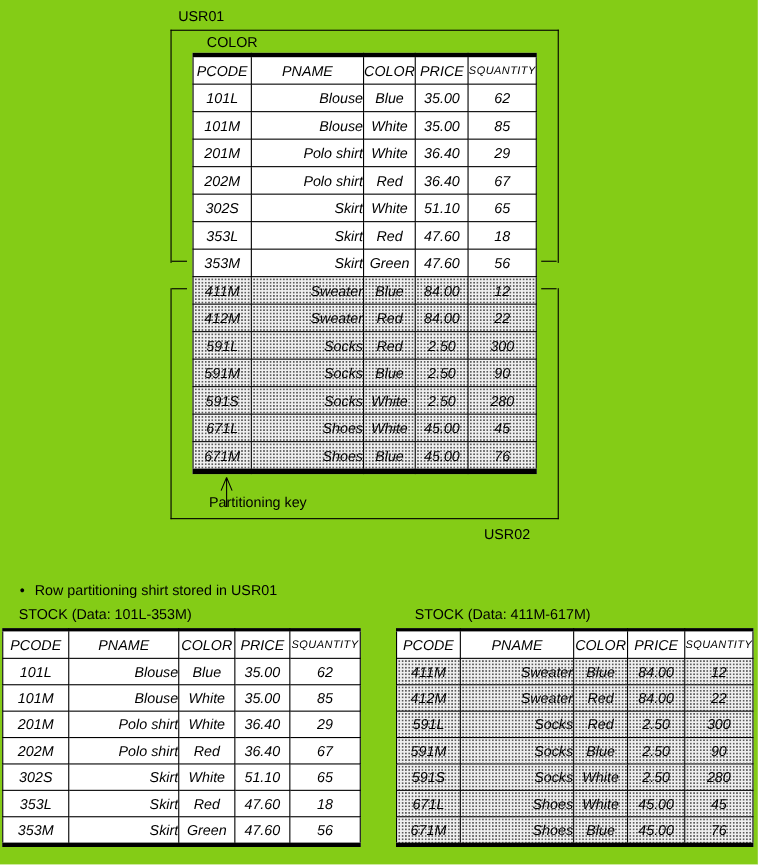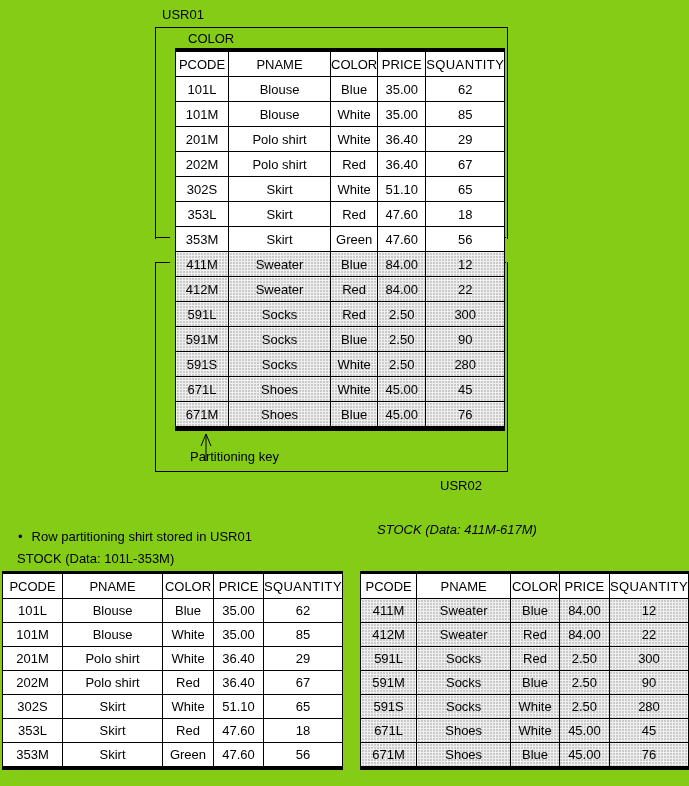--- a/index.html
+++ b/index.html
@@ -6,27 +6,27 @@
   #canvas {
     position:relative; width:689px; height:786px; background:#84cc16;
     font-family:"Liberation Sans", sans-serif; color:#000;
   }
   .lbl { position:absolute; font-size:13px; white-space:nowrap; }
   .bracket { position:absolute; }
   .bracket.open-bottom { border-top:1px solid #000; border-left:1px solid #000; border-right:1px solid #000; }
   .bracket.open-top    { border-bottom:1px solid #000; border-left:1px solid #000; border-right:1px solid #000; }
   .tick { position:absolute; height:1px; width:14px; background:#000; }
 
-  table.dtable { border-collapse:collapse; table-layout:fixed; position:absolute; background:#fff; }
+  table.dtable { border-collapse:collapse; table-layout:fixed; position:absolute; background:#fff;font-style:italic; }
   .dtable th, .dtable td {
     border:1px solid #000; padding:0; margin:0; text-align:center;
     font-size:13px; font-weight:normal; height:24px; overflow:hidden; white-space:nowrap;
   }
-  .dtable td.c-pname { text-align:center; padding-left:0; }
-  .dtable th.sq { font-size:13px; letter-spacing:0.4px; }
+  .dtable td.c-pname { text-align:right; padding-left:0; }
+  .dtable th.sq { font-size:10px; letter-spacing:0.4px; }
   #main-table  { left:175px; top:48px;  border-top:4px solid #000; border-bottom:5px solid #000; }
   #left-table  { left:2px;   top:571px; border-top:3px solid #000; border-bottom:4px solid #000; }
   #right-table { left:360px; top:571px; border-top:3px solid #000; border-bottom:4px solid #000; }
   .lower th { height:24px; }
   .lower td { height:23px; }
 
   tr.shaded td {
     background-color:#efefef;
     background-image:radial-gradient(circle, #5c5c5c 30%, rgba(0,0,0,0) 32%);
     background-size:3px 3px;
@@ -245,21 +245,21 @@
       <tr>
           <td>353M</td>
           <td class="c-pname">Skirt</td>
           <td>Green</td>
           <td>47.60</td>
           <td>56</td>
         </tr>
     </tbody>
   </table>
 
-  <div class="lbl" style="left:377px; top:522px;font-style:italic;">STOCK (Data: 411M-617M)</div>
+  <div class="lbl" style="left:377px; top:551px;">STOCK (Data: 411M-617M)</div>
 
   <table class="dtable lower" id="right-table">
     <colgroup>
         <col style="width:58px">
         <col style="width:103px">
         <col style="width:49px">
         <col style="width:52px">
         <col style="width:62px">
       </colgroup>
     <thead>

